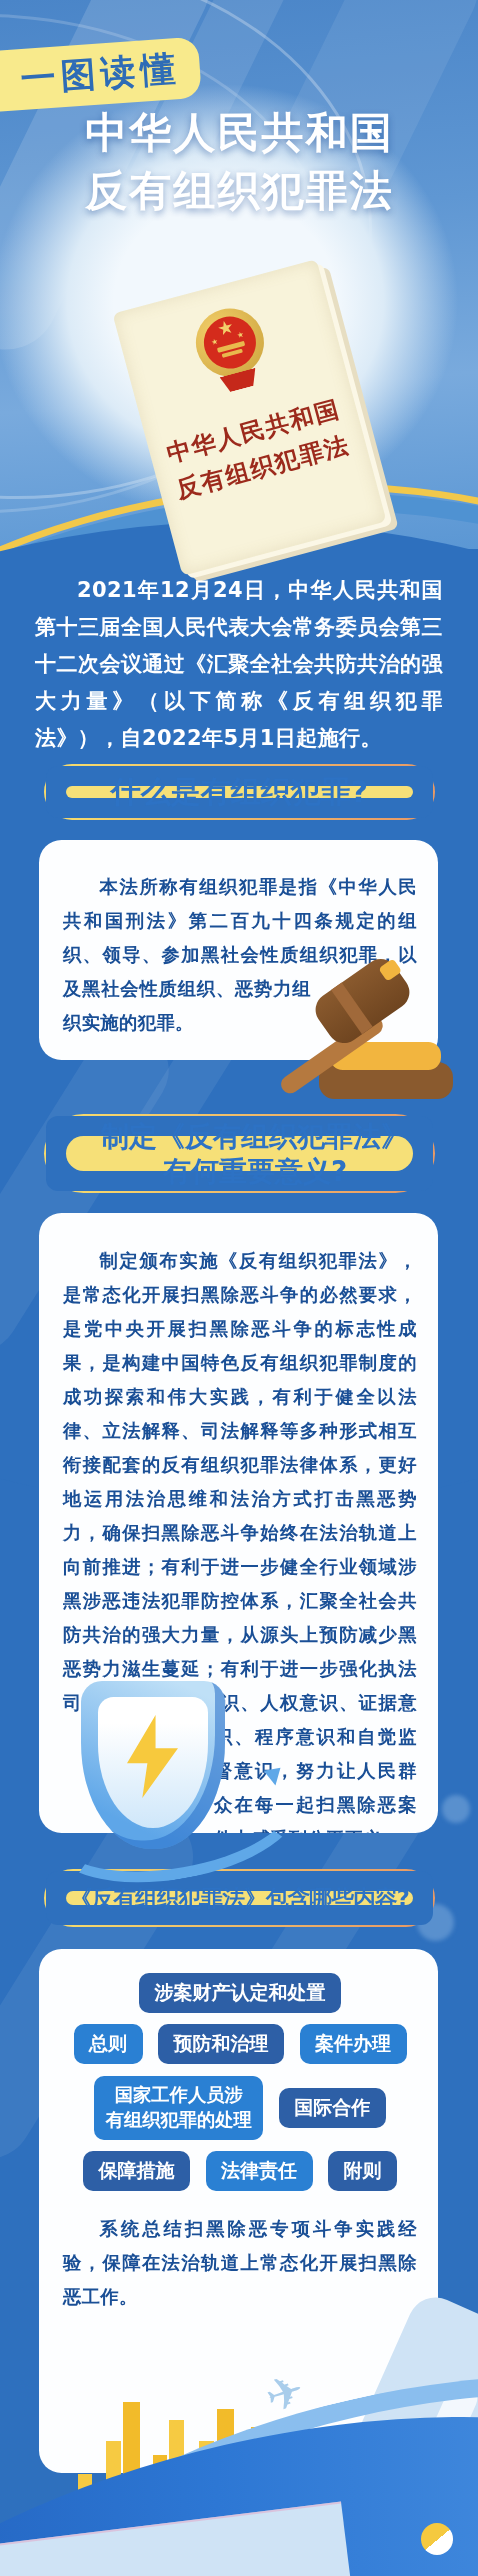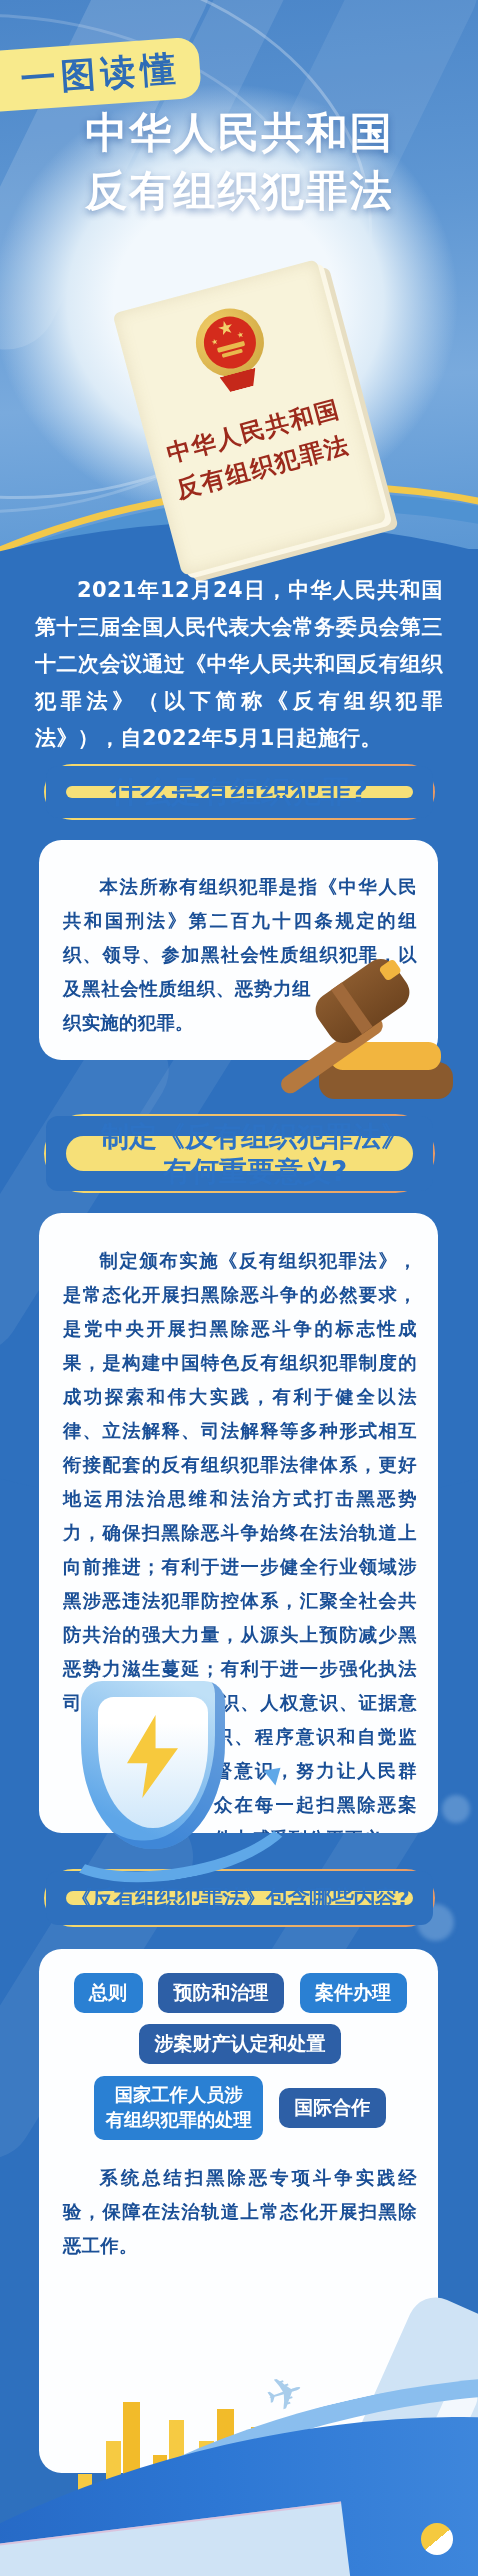--- a/index.html
+++ b/index.html
@@ -187,21 +187,21 @@
         </div>
         <div class="emblem-ribbon"></div>
       </div>
       <div class="book-title">
         <div>中华人民共和国</div>
         <div>反有组织犯罪法</div>
       </div>
     </div>
   </div>
 
-  <p class="intro z2">2021年12月24日，中华人民共和国第十三届全国人民代表大会常务委员会第三十二次会议通过《中华人民共和国反有组织犯罪法》（以下简称《反有组织犯罪法》），自2022年5月1日起施行。</p>
+  <p class="intro z2">2021年12月24日，中华人民共和国第十三届全国人民代表大会常务委员会第三十二次会议通过《汇聚全社会共防共治的强大力量》（以下简称《反有组织犯罪法》），自2022年5月1日起施行。</p>
 
   <div class="pill pill-1 z2">
     <div class="pill-mid">
       <div class="pill-inner">
         <span>什么是有组织犯罪?</span>
       </div>
     </div>
   </div>
 
   <div class="card card-1 z2">
@@ -240,31 +240,36 @@
   <div class="pill pill-3 z2">
     <div class="pill-mid">
       <div class="pill-inner">
         <span>《反有组织犯罪法》包含哪些内容?</span>
       </div>
     </div>
   </div>
 
   <div class="card card-3 z2">
     <div class="tag-row">
+      <span class="tag dark">涉案财产认定和处置</span>
+    </div>
+    <div class="tag-row">
       <span class="tag light">总则</span>
       <span class="tag dark">预防和治理</span>
       <span class="tag light">案件办理</span>
-    </div>
-    <div class="tag-row">
-      <span class="tag dark">涉案财产认定和处置</span>
     </div>
     <div class="tag-row">
       <span class="tag light tall">国家工作人员涉
 有组织犯罪的处理</span>
       <span class="tag dark">国际合作</span>
+    </div>
+    <div class="tag-row">
+      <span class="tag dark">保障措施</span>
+      <span class="tag light">法律责任</span>
+      <span class="tag dark">附则</span>
     </div>
     <p class="card-text outro">系统总结扫黑除恶专项斗争实践经验，保障在法治轨道上常态化开展扫黑除恶工作。</p>
   </div>
 
   <div class="skyline">
     <i style="width:11.3px;height:25px;"></i>
       <i style="width:17px;height:46px;"></i>
       <i style="width:11.3px;height:35px;"></i>
     <i style="width:18.3px;height:79px;"></i>
       <i style="width:21px;height:118px;"></i>

